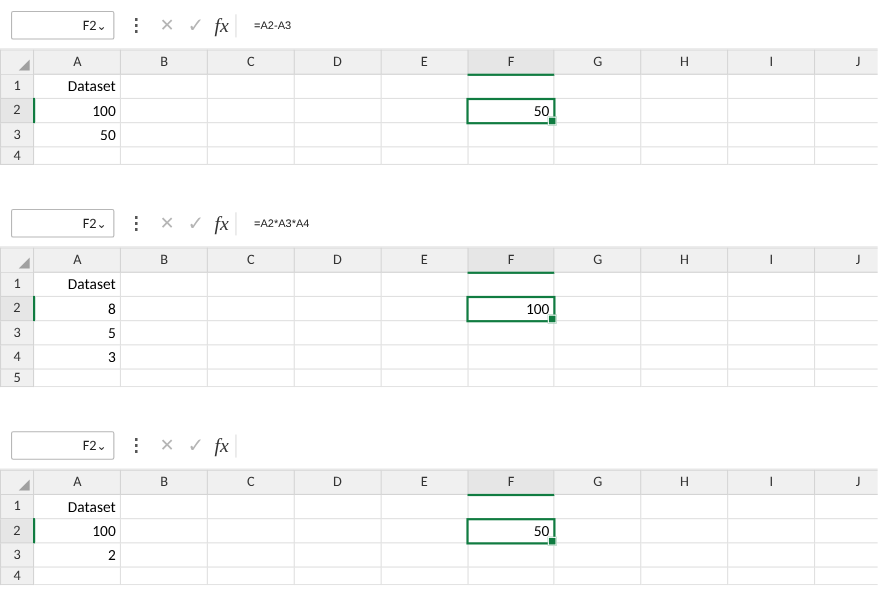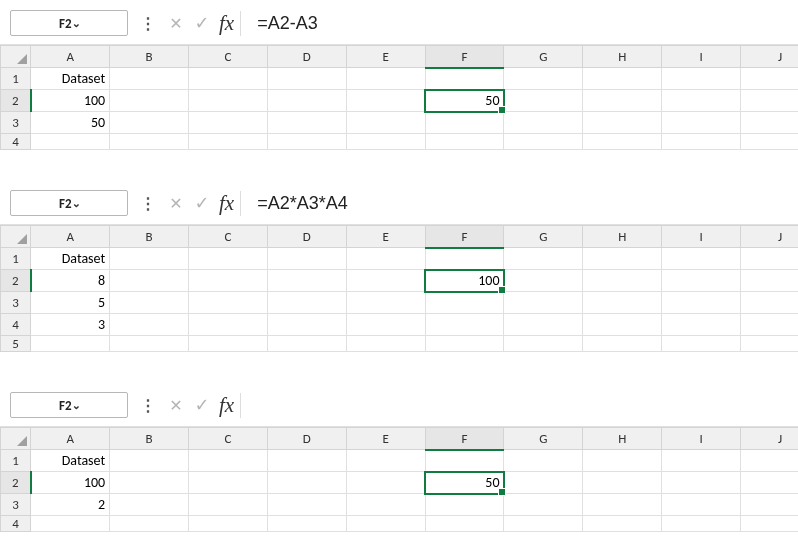--- a/index.html
+++ b/index.html
@@ -16,32 +16,31 @@
     background: #fff;
   }
   .formula-bar {
     display: flex;
     align-items: center;
     gap: 8px;
     padding: 4px 10px 8px 10px;
     border-bottom: 1px solid #e0e0e0;
   }
   .name-box {
-    width: 118px;
+    width: 94px;
     height: 26px;
     border: 1px solid #b7b7b7;
     border-radius: 2px;
     display: flex;
     align-items: center;
-    justify-content: center;
+    justify-content: flex-end;
     padding: 0 6px 0 8px;
     font-size: 13px;
     color: #222;
     background: #fff;
-    font-weight: bold;
   }
   .chevron {
     font-size: 11px;
     color: #333;
   }
   .kebab {
     color: #555;
     font-size: 16px;
     padding: 0 4px;
     cursor: default;
@@ -51,31 +50,31 @@
   .cancel-icon, .enter-icon {
     width: 18px;
     text-align: center;
     color: #b5b5b5;
     font-size: 16px;
   }
   .enter-icon { font-size: 18px; }
   .fx-icon {
     font-family: "Times New Roman", serif;
     font-style: italic;
-    font-size: 21px;
+    font-size: 18px;
     color: #333;
     padding-right: 6px;
     border-right: 1px solid #ddd;
   }
   .formula-input {
     flex: 1;
     height: 26px;
     border: none;
     padding: 0 8px;
-    font-size: 18px;
+    font-size: 10px;
     color: #222;
     outline: none;
     background: transparent;
   }
   .grid-wrap {
     position: relative;
     overflow: hidden;
   }
   table.grid {
     border-collapse: collapse;

